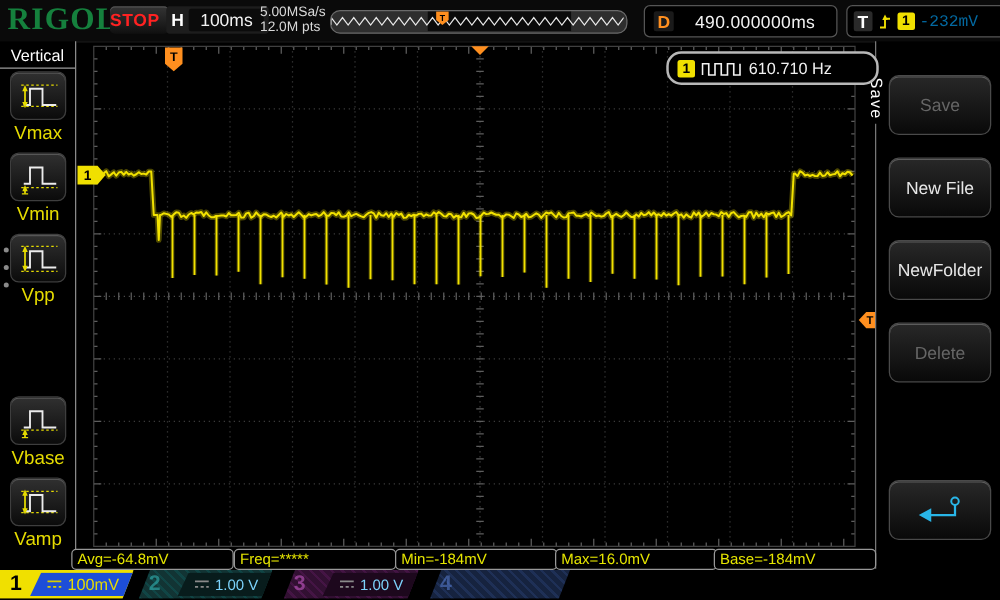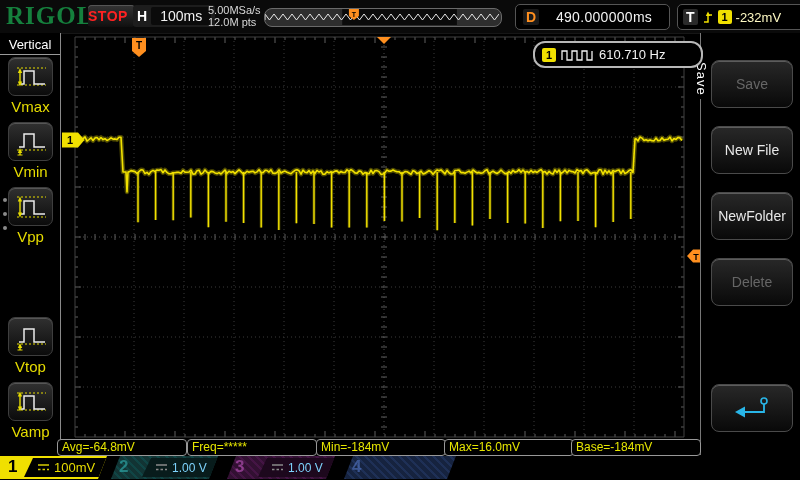--- a/index.html
+++ b/index.html
@@ -22,21 +22,21 @@
         background:#2e2e2e;overflow:hidden;}
   #dbox{left:515px;top:4px;width:153px;height:24px;border:1px solid #555;border-radius:5px;background:#000;
         display:flex;align-items:center;}
   #dbox .dlab{color:#ff8f1f;font-weight:bold;font-size:14px;margin-left:7px;background:#1a1a1a;padding:0 3px;border-radius:2px;}
   #dbox .dval{color:#f2f2f2;font-size:14px;flex:1;text-align:center;letter-spacing:.3px;}
   #tbox{left:677px;top:4px;width:119px;height:24px;border:1px solid #555;border-radius:5px;background:#000;
         display:flex;align-items:center;gap:4px;padding:0 5px;}
   #tbox .tlab{color:#fff;font-weight:bold;font-size:14px;background:#2a2a2a;padding:0 3px;border-radius:2px;}
   #tbox .tsrc{background:#f0e000;color:#000;font-weight:bold;font-size:11px;width:14px;height:14px;
         border-radius:2px;text-align:center;line-height:14px;}
-  #tbox .tlev{color:#fef9c3;font-size:13px;}
+  #tbox .tlev{color:#0369a1;font-size:13px;font-family:Liberation Mono, monospace;}
 
   
   #leftmenu{left:0;top:33px;width:60px;height:422px;background:#000;border-right:1px solid #8a8a8a;}
   #leftmenu .title{color:#fff;font-size:13px;text-align:center;padding-top:4px;height:17px;border-bottom:1px solid #9a9a9a;}
   .lbtn{position:absolute;left:8px;width:45px;text-align:center;}
   .lbtn .ibox{width:43px;height:37px;border-radius:7px;background:linear-gradient(#303030,#0b0b0b);
         border:1px solid #3e3e3e;box-shadow:inset 0 1px 0 #565656;display:flex;align-items:center;justify-content:center;}
   .lbtn .lab{color:#e6dc00;font-size:15px;margin-top:2px;}
   .pagedot{position:absolute;left:3px;width:4px;height:4px;border-radius:50%;background:#8a8a8a;}
 
@@ -61,21 +61,21 @@
         color:#e6e600;font-size:12px;line-height:15px;padding-left:4px;width:124px;}
 
   
   #chanbar{left:0;top:456px;width:800px;height:24px;background:#000;}
   .ch{position:absolute;top:0;height:23px;}
   .ch .num{position:absolute;left:8px;top:1px;font-size:17px;font-weight:bold;}
   .ch .inner{position:absolute;top:2px;height:19px;display:flex;align-items:center;gap:4px;
         clip-path:polygon(9px 0,100% 0,calc(100% - 9px) 100%,0 100%);padding-left:13px;}
   #ch1{left:0;width:107px;background:#f0e000;clip-path:polygon(0 0,100% 0,calc(100% - 9px) 100%,0 100%);}
   #ch1 .num{color:#000;}
-  #ch1 .inner{left:24px;width:79px;background:#000000;}
+  #ch1 .inner{left:24px;width:79px;background:#1d4ed8;}
   #ch1 .inner span{color:#e6dc00;font-size:13px;}
   .choff{clip-path:polygon(9px 0,100% 0,calc(100% - 9px) 100%,0 100%);}
   .choff .num{opacity:.55;}
   .choff .inner span{color:#7dd3fc;font-size:12px;}
   #ch2{left:111px;width:107px;background:#123434 repeating-linear-gradient(45deg,rgba(0,220,220,.10) 0 2px,transparent 2px 6px);}
   #ch2 .num{color:#35c0c0;}
   #ch2 .inner{left:31px;width:73px;background:#081c1c;}
   #ch3{left:227px;width:108px;background:#321032 repeating-linear-gradient(45deg,rgba(230,60,230,.10) 0 2px,transparent 2px 6px);}
   #ch3 .num{color:#d060d0;}
   #ch3 .inner{left:31px;width:74px;background:#1d081d;}
@@ -202,21 +202,21 @@
   <div class="lbtn" style="top:284px">
     <div class="ibox">
         <svg width="36" height="28">
       <path d="M4 21 H33" stroke="#e6dc00" stroke-dasharray="2 2"></path>
       <path d="M6 19 H11 V6 H21 V19 H32" stroke="#ececec" fill="none" stroke-width="1.5"></path>
       <line x1="7" y1="27" x2="7" y2="23" stroke="#e6dc00" stroke-width="1.4"></line>
       <polygon points="7,20 4.8,25 9.2,25" fill="#e6dc00"></polygon>
           <line x1="4.5" y1="27" x2="9.5" y2="27" stroke="#e6dc00"></line>
     </svg>
       </div>
-    <div class="lab">Vtop</div>
+    <div class="lab">Vbase</div>
   </div>
 
   <div class="lbtn" style="top:349px">
     <div class="ibox">
         <svg width="36" height="28">
       <path d="M4 5 H33" stroke="#e6dc00" stroke-dasharray="2 2"></path>
           <path d="M4 22 H33" stroke="#e6dc00" stroke-dasharray="2 2"></path>
       <path d="M6 21 H11 V8 H21 V21 H32" stroke="#ececec" fill="none" stroke-width="1.5"></path>
       <line x1="7" y1="7" x2="7" y2="20" stroke="#e6dc00" stroke-width="1.4"></line>
       <polygon points="7,3.5 4.8,8.5 9.2,8.5" fill="#e6dc00"></polygon>

